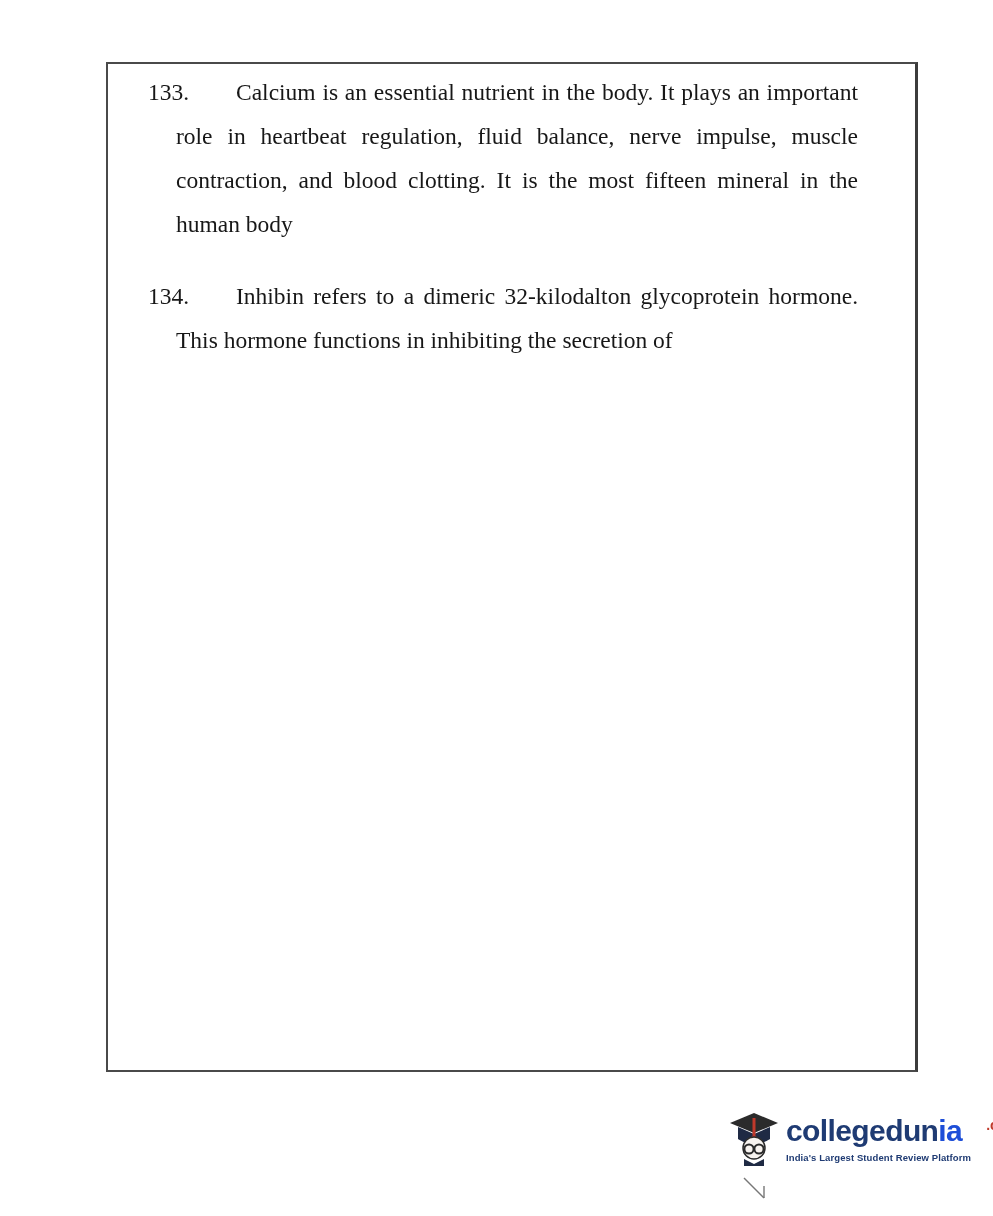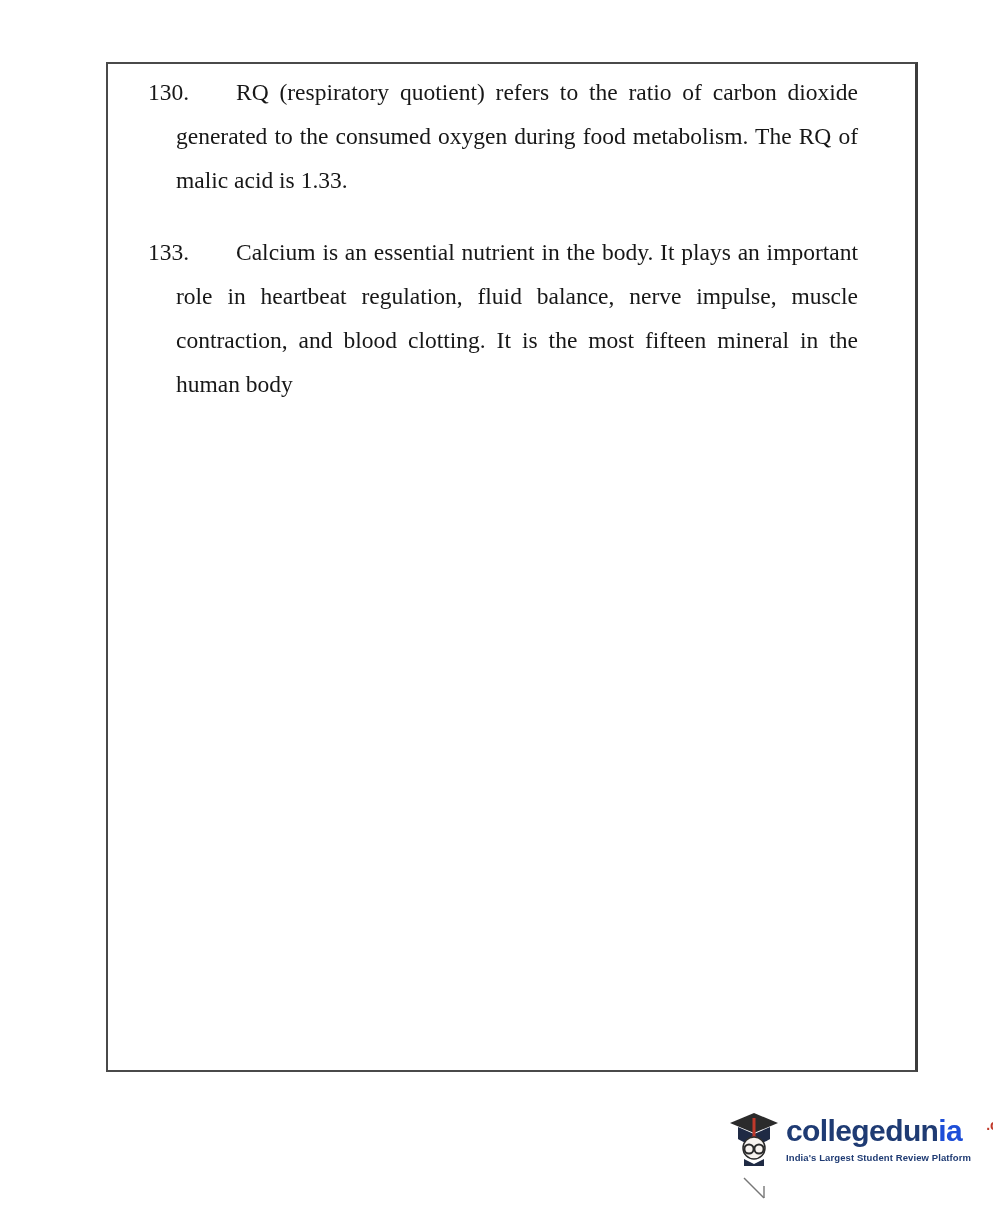--- a/index.html
+++ b/index.html
@@ -141,30 +141,30 @@
 </style>
 </head>
 <body>
 
 <div class="page">
 
   <div class="doc-frame"></div>
 
   <div class="doc-body">
 
-    <p class="item">
-      <span class="num">130.</span><span class="txt">RQ (respiratory quotient) refers to the ratio of carbon dioxide generated to the consumed oxygen during food metabolism. The RQ of malic acid is 1.33.</span>
-    </p>
 
 
 
     <p class="item">
       <span class="num">133.</span><span class="txt">Calcium is an essential nutrient in the body. It plays an important role in heartbeat regulation, fluid balance, nerve impulse, muscle contraction, and blood clotting. It is the most fifteen mineral in the human body</span>
     </p>
 
+    <p class="item">
+      <span class="num">134.</span><span class="txt">Inhibin refers to a dimeric 32-kilodalton glycoprotein hormone. This hormone functions in inhibiting the secretion of</span>
+    </p>
 
   </div>
 
   <div class="footer">
     <div class="logo-row">
       <div class="logo-mark">
         <svg class="mark-svg" width="56" height="60" viewBox="0 0 56 60" xmlns="http://www.w3.org/2000/svg">
 
           <polygon points="4,17 28,7 52,17 28,27" fill="#2b2b2b"></polygon>
           <path d="M12,21 L12,33 C12,33 19,38 28,38 C37,38 44,33 44,33 L44,21 L28,28 Z" fill="#1f2a44"></path>

